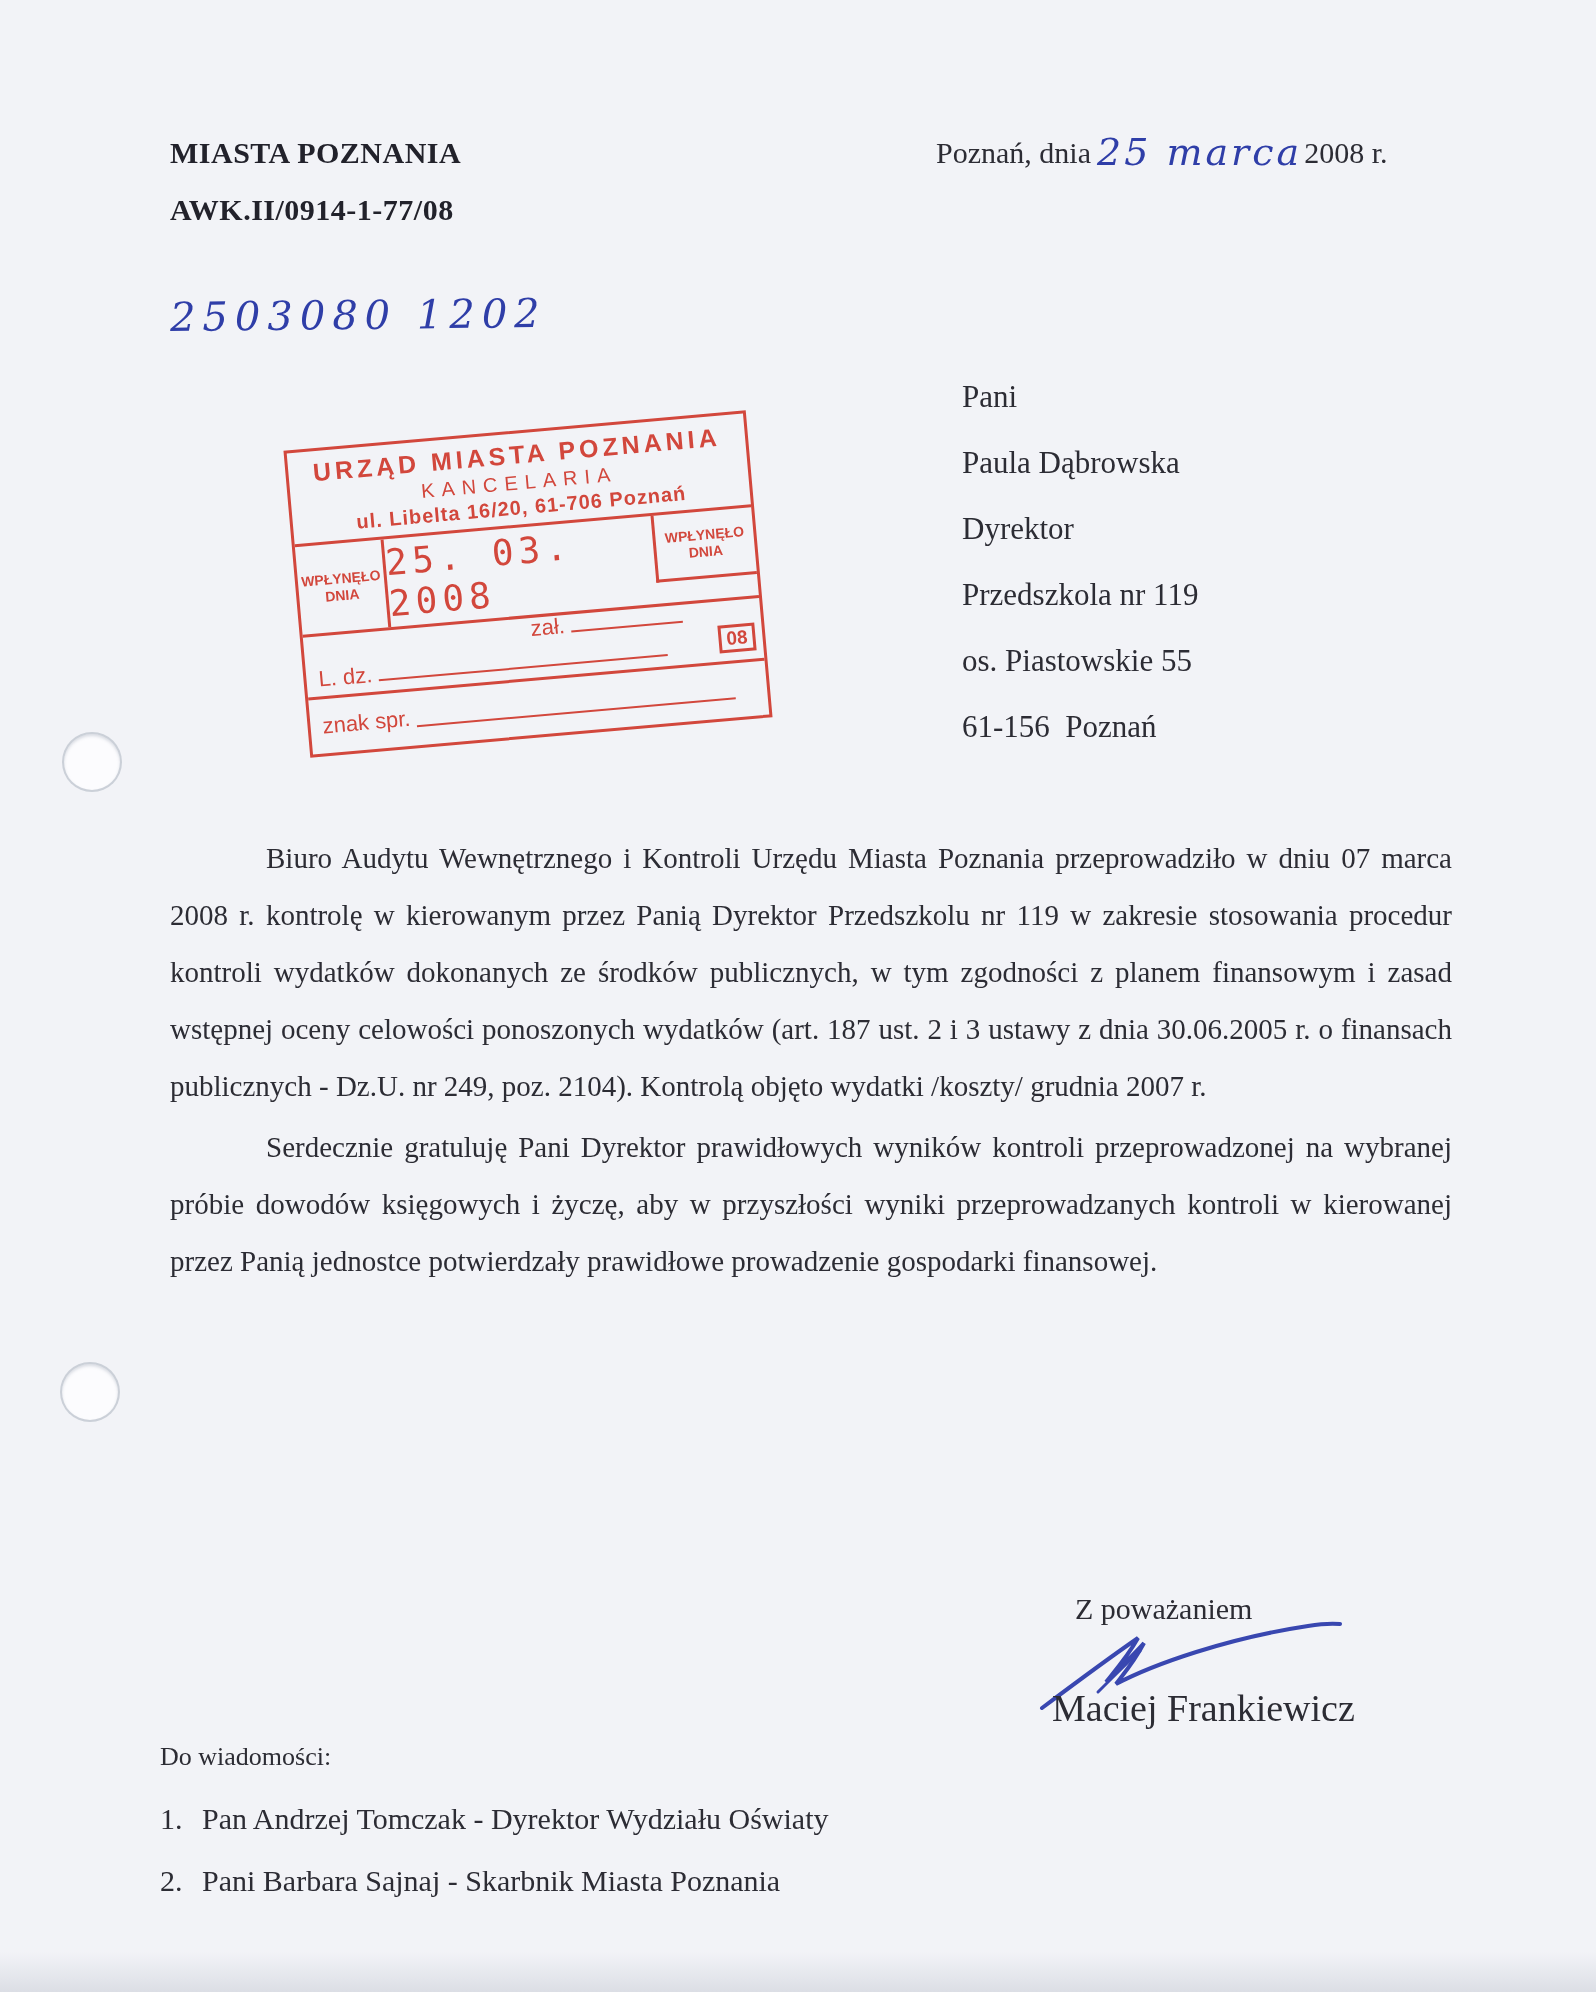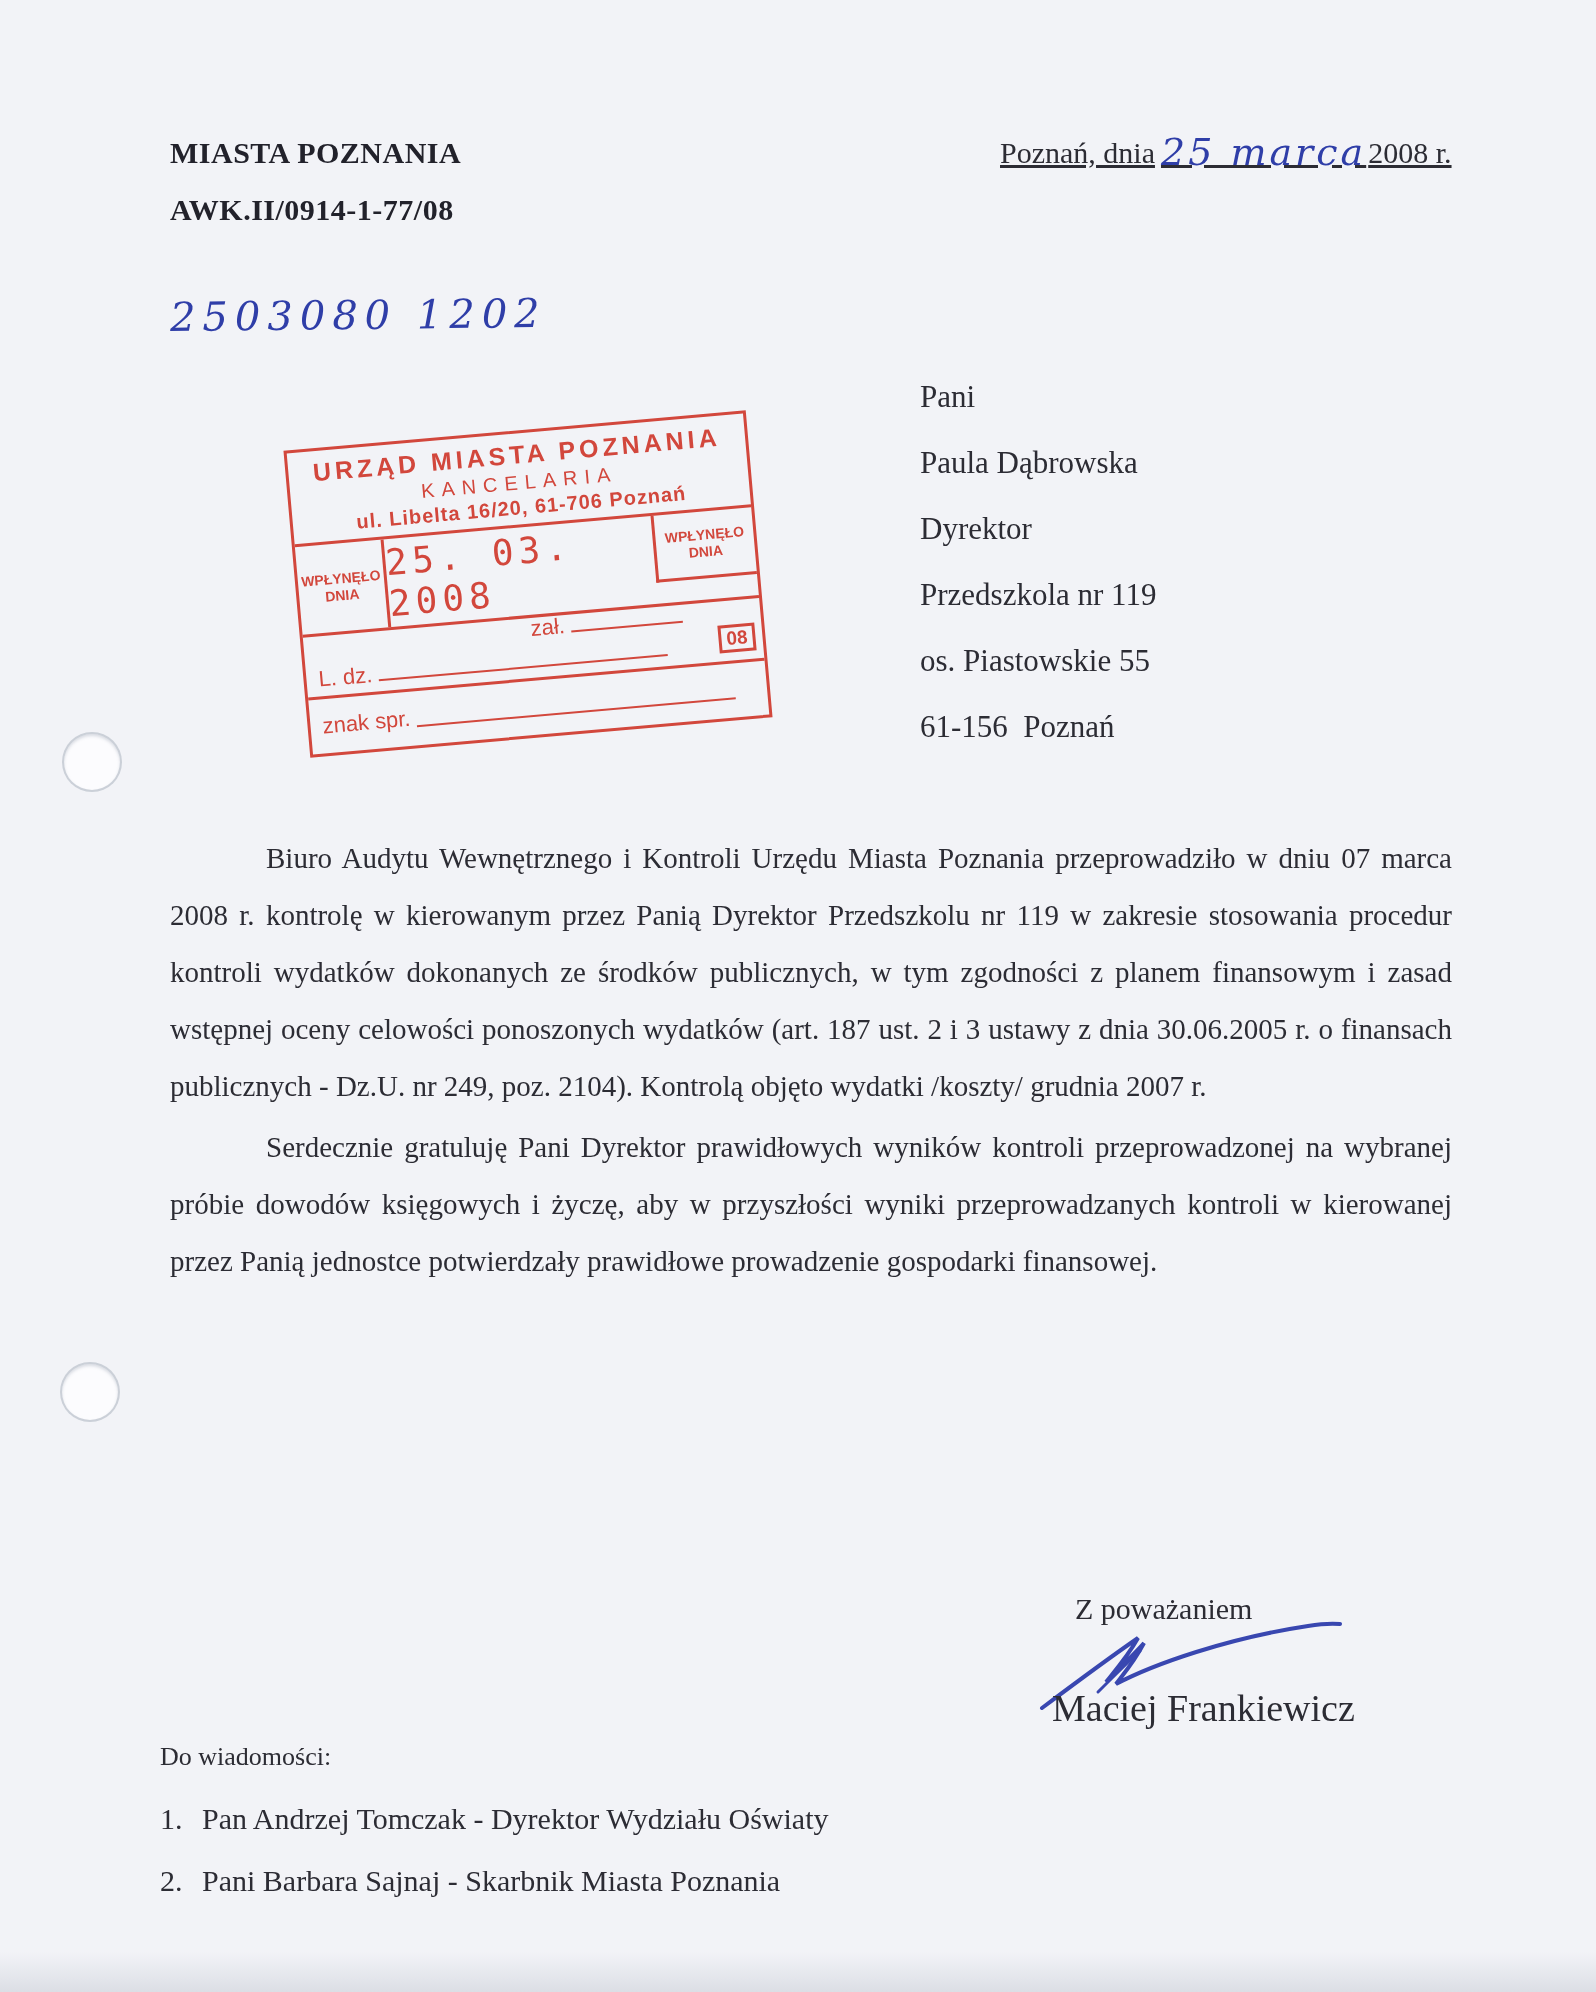--- a/index.html
+++ b/index.html
@@ -30,21 +30,21 @@
   
   .sender{position:absolute;left:170px;top:124px;font-weight:bold;font-size:30px;line-height:57px;letter-spacing:0.5px;color:#22222b;}
   .hand-number{
     position:absolute;left:170px;top:292px;
     font-family:"DejaVu Serif", serif;font-style:italic;
     font-size:40px;letter-spacing:7px;color:#2f3ea8;
     transform:rotate(-0.6deg);
   }
 
   
-  .dateline{position:absolute;left:1000px;top:128px;font-size:30px;white-space:nowrap;text-decoration:underline;}
+  .dateline{position:absolute;left:936px;top:128px;font-size:30px;white-space:nowrap;}
   .dateline .hand{
     font-family:"DejaVu Serif", serif;font-style:italic;
     font-size:38px;color:#2f3ea8;letter-spacing:3px;
     position:relative;top:2px;margin:0 2px 0 6px;
   }
 
   
   .stamp{
     position:absolute;left:296px;top:430px;width:458px;
     transform:rotate(-5deg);
@@ -80,21 +80,21 @@
     border:3px solid #d03a2e;padding:0 5px;
     font-size:19px;font-weight:bold;
   }
   .stamp-row4{height:54px;display:flex;align-items:center;padding-left:12px;font-size:22px;}
   .u{display:inline-block;border-bottom:2px solid currentColor;height:16px;vertical-align:baseline;margin-left:6px;}
   .u-ldz{width:290px;}
   .u-zal{width:112px;}
   .u-znak{width:320px;}
 
   
-  .recipient{position:absolute;left:920px;top:364px;font-size:31px;line-height:66px;}
+  .recipient{position:absolute;left:962px;top:364px;font-size:31px;line-height:66px;}
   .recipient div{white-space:pre-wrap;}
 
   
   .body-text{position:absolute;left:166px;top:826px;width:1290px;font-size:29px;line-height:57px;text-align:justify;}
   .body-text p{margin:4px;text-indent:96px;}
 
   
   .closing-salutation{position:absolute;left:1075px;top:1592px;font-size:30px;}
   .signature{position:absolute;left:1028px;top:1618px;width:330px;height:96px;}
   .signer{position:absolute;left:1052px;top:1686px;font-size:38px;}

